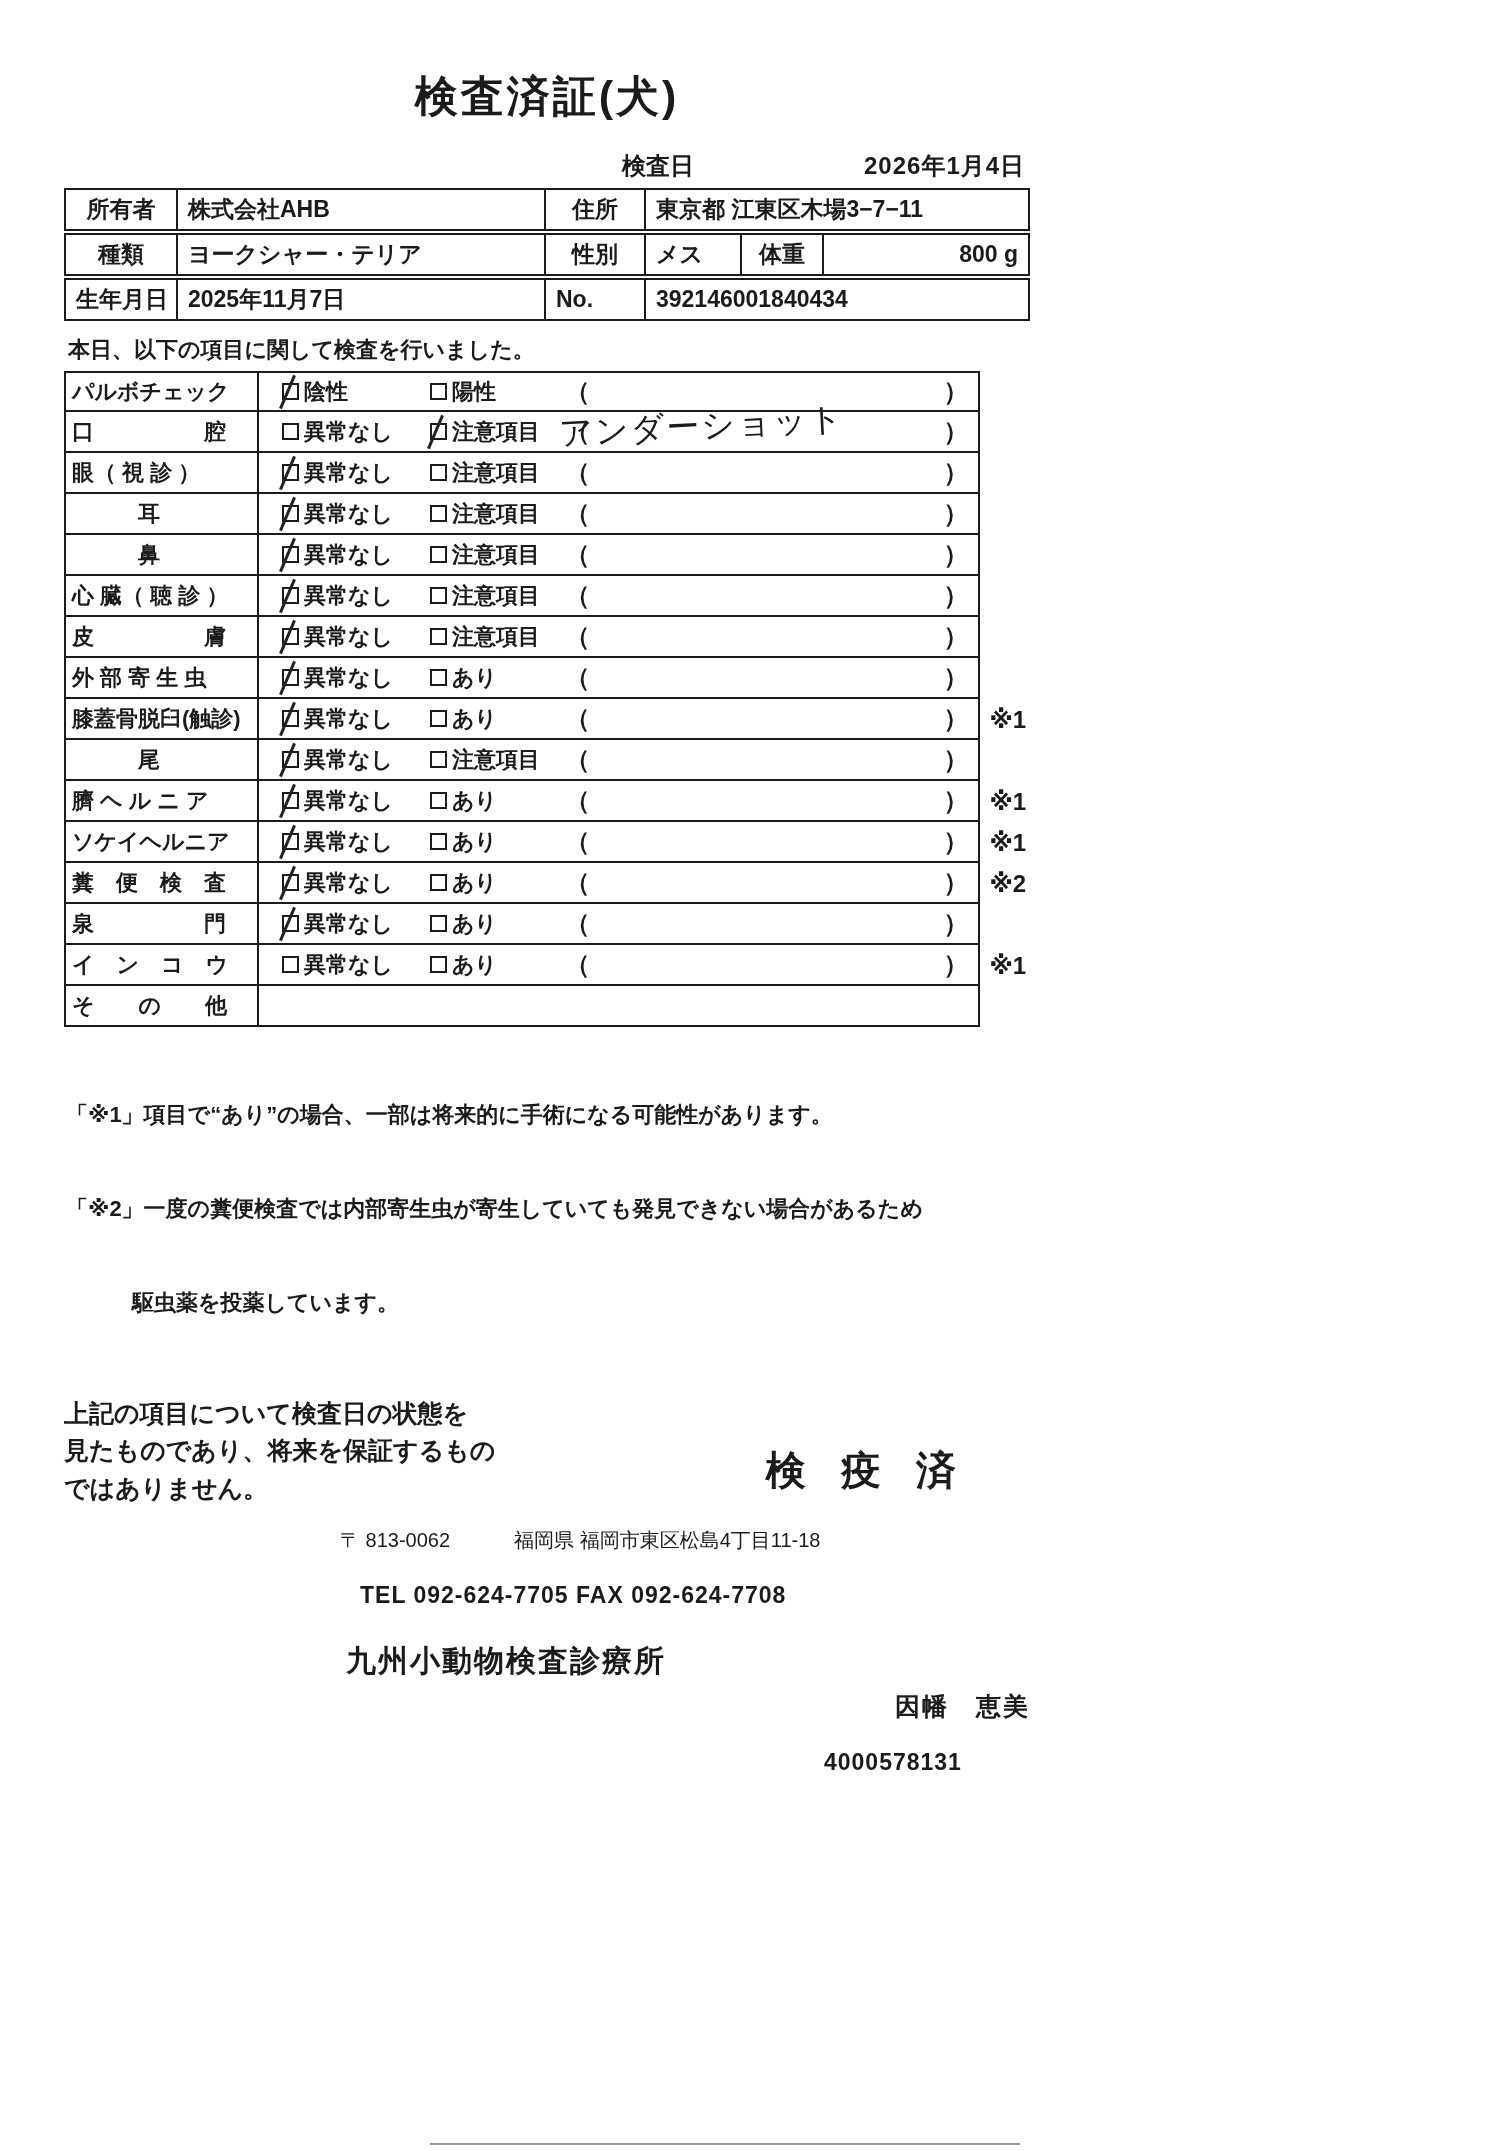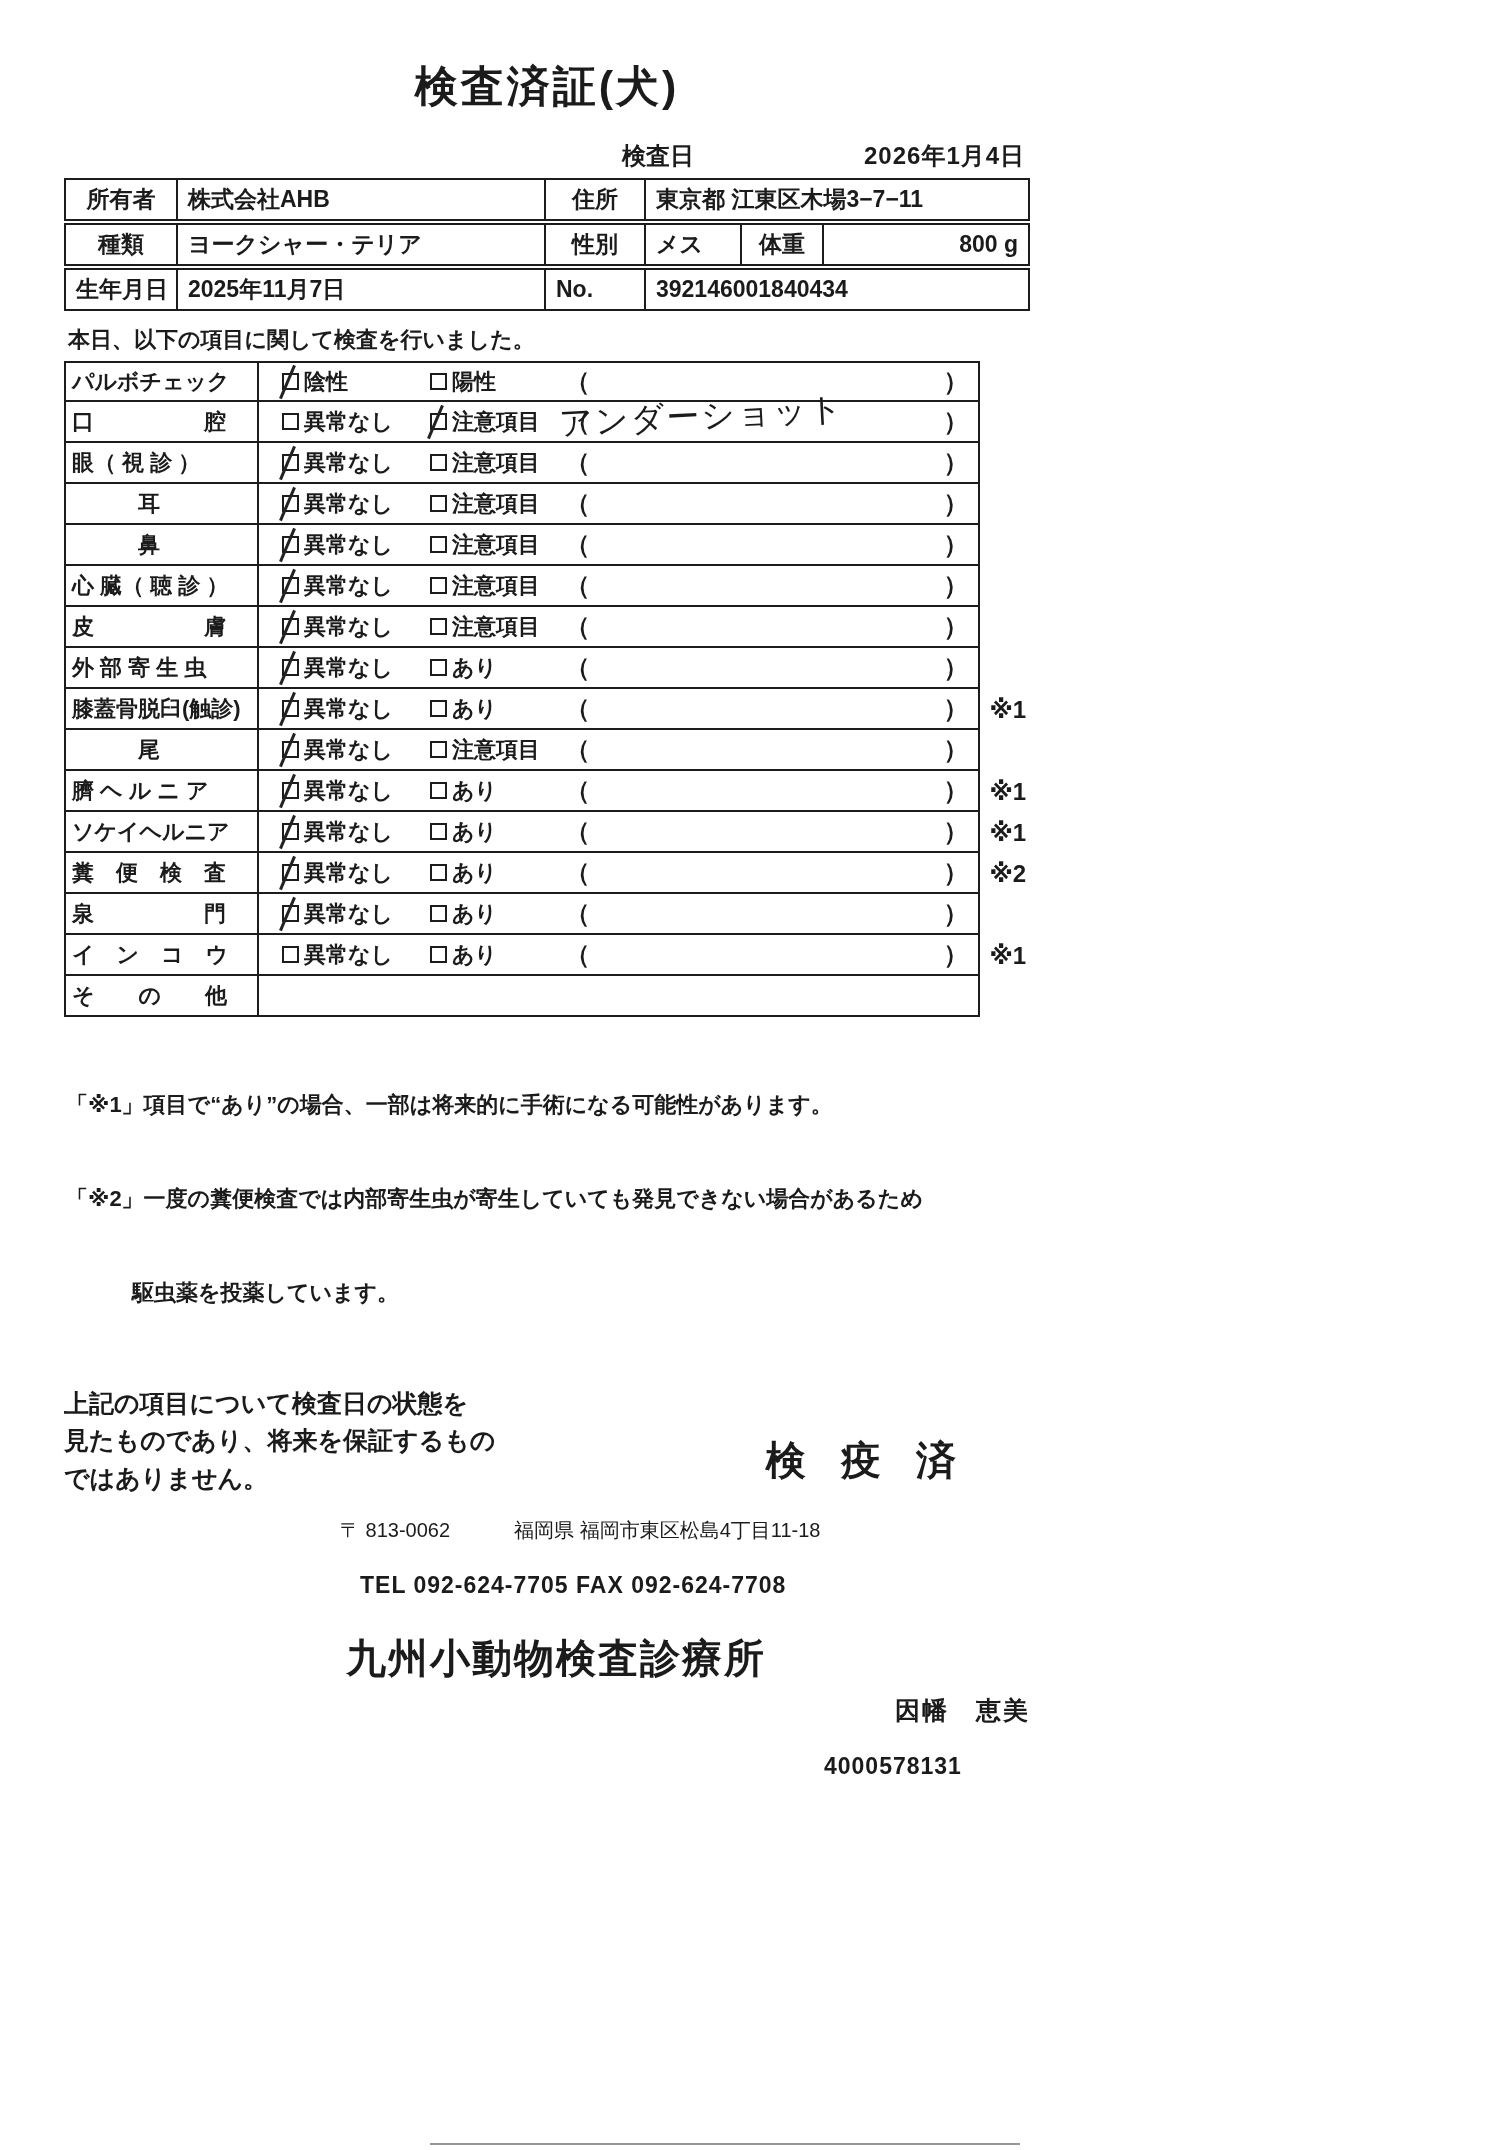--- a/index.html
+++ b/index.html
@@ -9,21 +9,21 @@
     color:#1b1b1b;
     -webkit-font-smoothing:antialiased;
   }
   .sheet {
     position:relative;
     width:1512px; height:2150px;
     background:#ffffff;
     overflow:hidden;
   }
   .content {
-    position:absolute; left:64px; top:58px; width:966px;
+    position:absolute; left:64px; top:68px; width:966px;
   }
   h1.title {
     font-size:43px; font-weight:700; text-align:center;
     letter-spacing:3px;
   }
   .date-row { position:relative; height:36px; margin-top:24px; font-size:24px; font-weight:600; }
   .date-row .dlabel { position:absolute; left:558px; top:0; }
   .date-row .dvalue { position:absolute; left:800px; top:0; letter-spacing:1px; }
 
   table.info { border-collapse:collapse; width:966px; table-layout:fixed; margin-top:2px; }
@@ -80,21 +80,21 @@
 
   .footnotes { margin-top:10px; margin-left:2px; font-size:22px; font-weight:600; line-height:1.42; white-space:pre; }
   .disclaimer-wrap { position:relative; margin-top:14px; }
   .disclaimer { font-size:25px; font-weight:700; line-height:1.5; }
   .stamp {
     position:absolute; right:62px; top:48px;
     font-size:40px; font-weight:700; letter-spacing:12px; white-space:nowrap;
   }
   .addr-line { margin-top:20px; margin-left:276px; font-size:20px; font-weight:400; display:flex; gap:64px; }
   .tel-line { margin-top:28px; margin-left:296px; font-size:23px; font-weight:600; letter-spacing:1px; }
-  .clinic { margin-top:32px; margin-left:282px; font-size:40px; font-weight:700; letter-spacing:2px; }
+  .clinic { margin-top:32px; margin-left:282px; font-size:30px; font-weight:700; letter-spacing:2px; }
   .person { margin-top:8px; margin-left:416px; font-size:25px; font-weight:700; letter-spacing:2px;text-align:right; }
   .serial { margin-top:26px; margin-left:760px; font-size:23px; font-weight:600; letter-spacing:1px; }
 
   .scan-line { position:absolute; left:430px; bottom:5px; width:590px; height:2px; background:#6a6a6a; opacity:.7; }
 </style>
 </head>
 <body>
 
 <div class="sheet">
   <div class="content">

